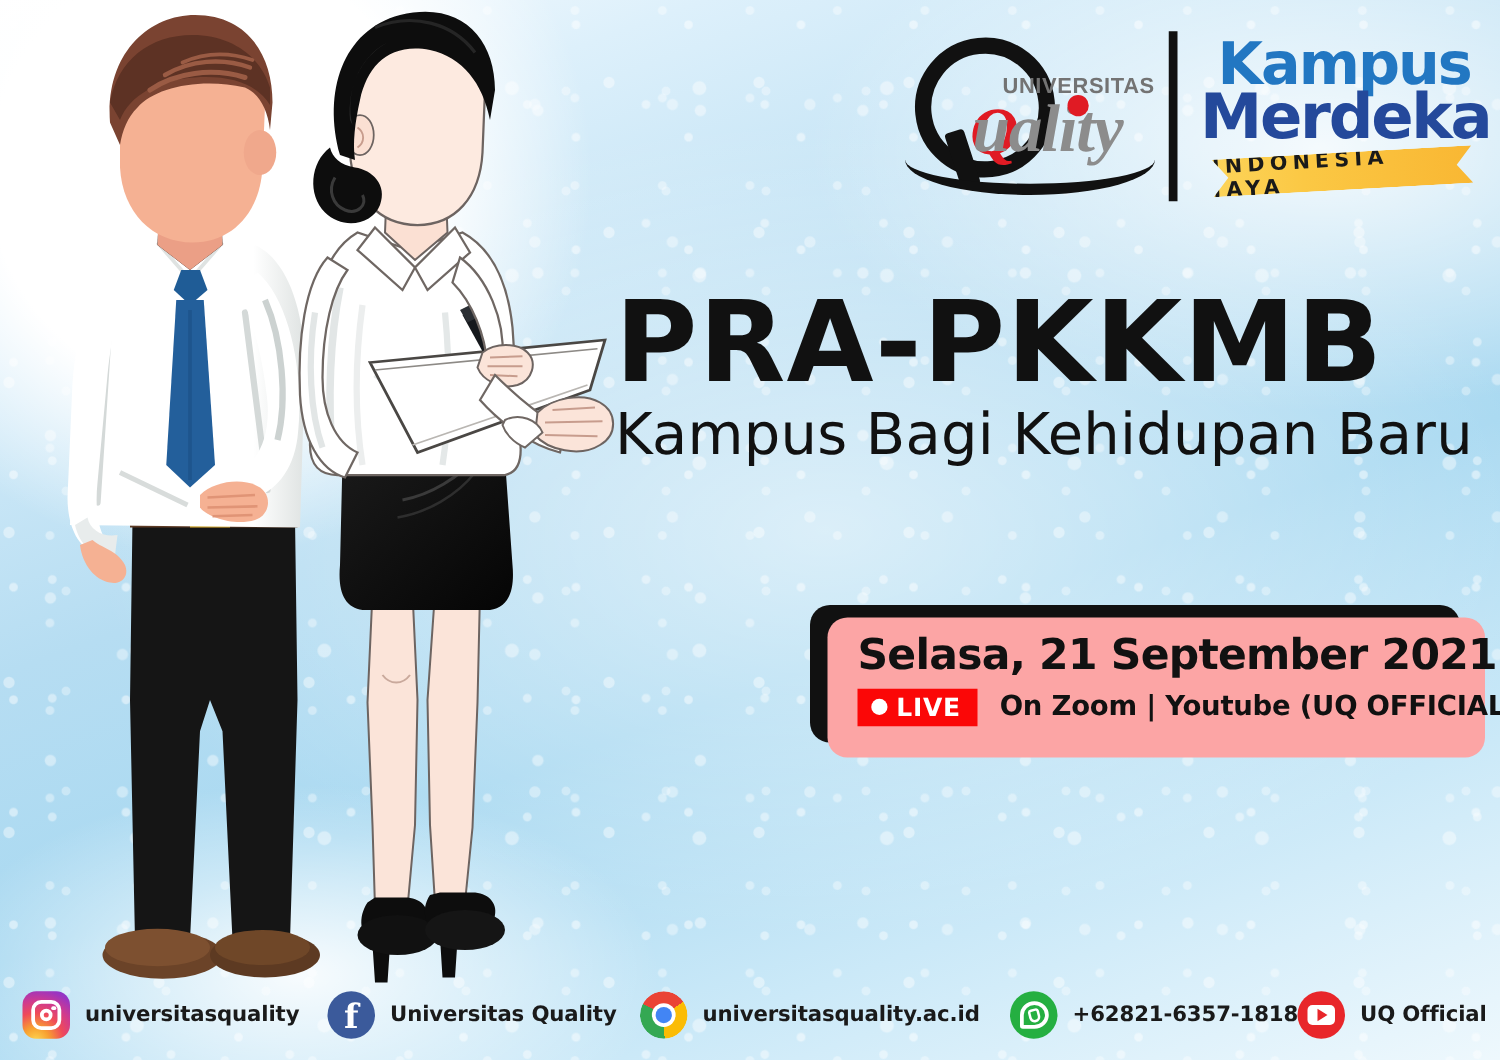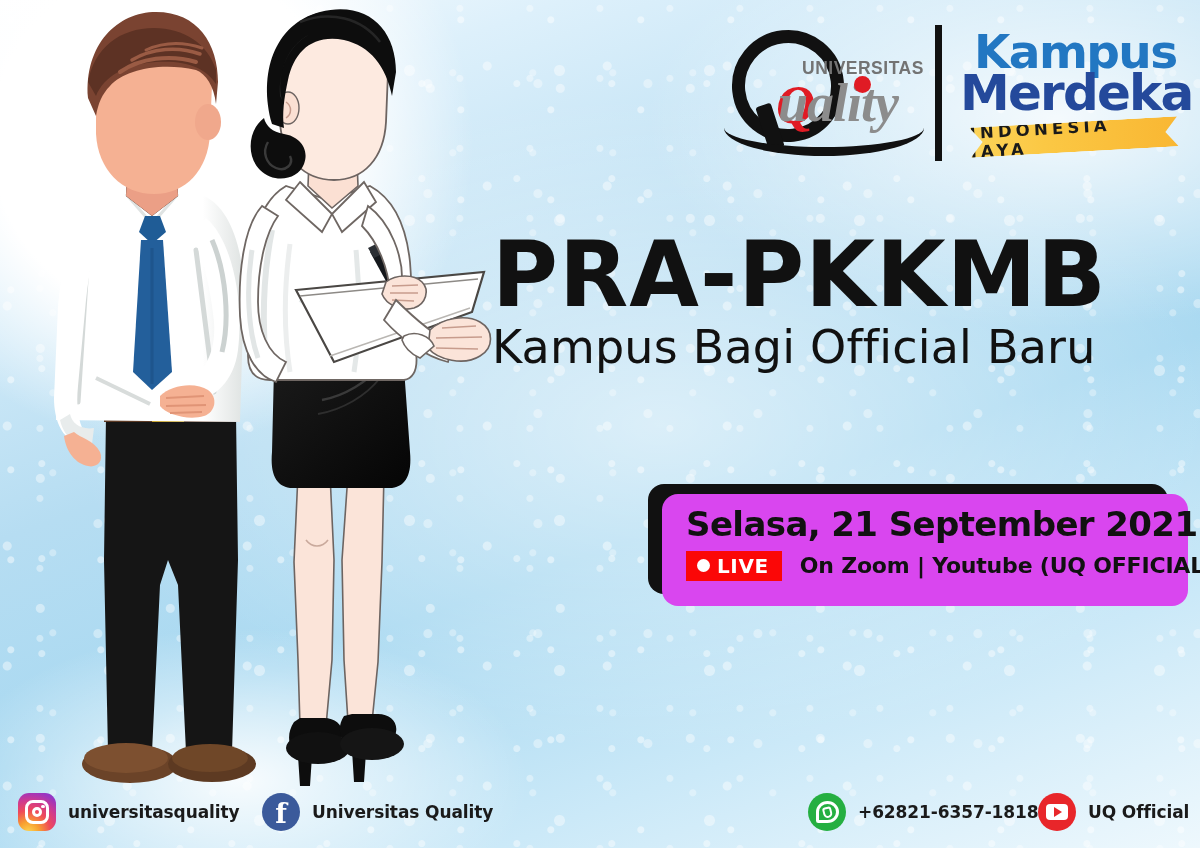--- a/index.html
+++ b/index.html
@@ -133,21 +133,21 @@
   }
 
   
   .infobox-wrap { position:absolute; left:648px; top:484px; width:540px; height:124px; }
   .infobox-frame {
     position:absolute; left:0; top:0; width:520px; height:110px;
     background:#111; border-radius:16px;
   }
   .infobox {
     position:absolute; left:14px; top:10px; width:526px; height:112px;
-    background:#d946ef; border-radius:16px;
+    background:#fca5a5; border-radius:16px;
     padding:12px 0 0 24px;
   }
   .info-date {
     font-size:34px; font-weight:700; letter-spacing:-.6px; color:#111;
     line-height:1.08; font-family:"DejaVu Sans", sans-serif; white-space:nowrap;
   }
   .info-line2 { display:flex; align-items:center; margin-top:8px; }
   .live-badge {
     display:inline-flex; align-items:center; gap:7px;
     background:#fb0707; padding:5px 13px 5px 11px;
@@ -397,21 +397,21 @@
       <div class="km-kampus">Kampus</div>
       <div class="km-merdeka">Merdeka</div>
       <div class="km-ribbon">
         <span>INDONESIA JAYA</span>
       </div>
     </div>
   </div>
 
   <div class="headline">
     <div class="h-main">PRA-PKKMB</div>
-    <div class="h-sub2">Kampus Bagi Official Baru</div>
+    <div class="h-sub2">Kampus Bagi Kehidupan Baru</div>
   </div>
 
   <div class="infobox-wrap">
     <div class="infobox-frame"></div>
     <div class="infobox">
       <div class="info-date">Selasa, 21 September 2021</div>
       <div class="info-line2">
         <span class="live-badge">
           <span class="live-dot"></span>
           <span class="live-text">LIVE</span>
@@ -433,20 +433,28 @@
       <span class="f-label">universitasquality</span>
     </div>
 
     <div class="f-item" style="left:262px;">
       <span class="ico ico-fb">
         <span class="fb-f">f</span>
       </span>
       <span class="f-label">Universitas Quality</span>
     </div>
 
+    <div class="f-item" style="left:512px;">
+      <span class="ico ico-chrome">
+        <span class="c-red"></span>
+          <span class="c-white"></span>
+          <span class="c-blue"></span>
+      </span>
+      <span class="f-label">universitasquality.ac.id</span>
+    </div>
 
     <div class="f-item" style="left:808px;">
       <span class="ico ico-wa">
         <span class="wa-bubble">
             <span class="wa-phone"></span>
           </span>
       </span>
       <span class="f-label">+62821-6357-1818</span>
     </div>
 

